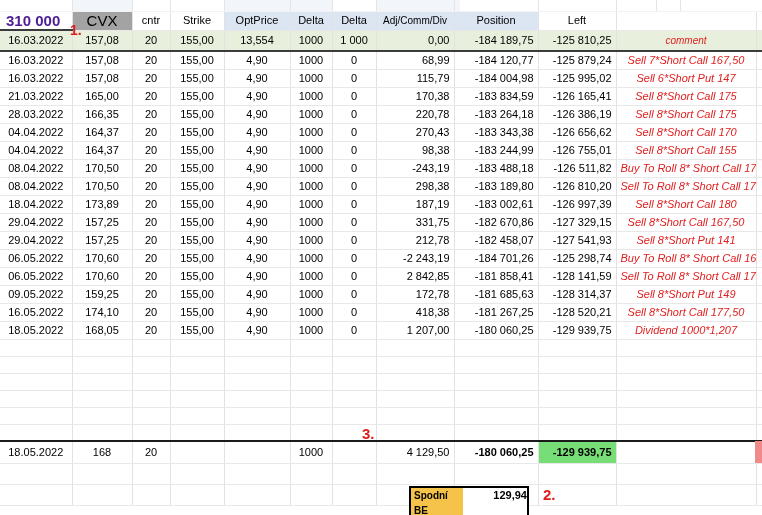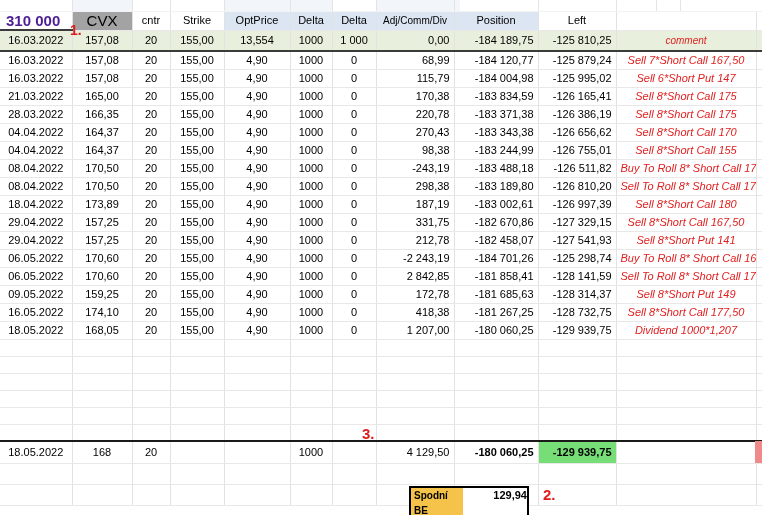--- a/index.html
+++ b/index.html
@@ -236,21 +236,21 @@
         </tr>
         <tr>
           <td class="ctr">28.03.2022</td>
           <td class="ctr">166,35</td>
           <td class="ctr">20</td>
           <td class="ctr">155,00</td>
           <td class="ctr">4,90</td>
           <td class="ctr">1000</td>
           <td class="ctr">0</td>
           <td class="num">220,78</td>
-          <td class="num">-183 371,38</td>
+          <td class="num">-183 264,18</td>
           <td class="num bold">-126 386,19</td>
           <td class="cmt">Sell 8*Short Call 175</td>
           <td class="gapcol"></td>
         </tr>
         <tr>
           <td class="ctr">04.04.2022</td>
           <td class="ctr">164,37</td>
           <td class="ctr">20</td>
           <td class="ctr">155,00</td>
           <td class="ctr">4,90</td>
@@ -391,21 +391,21 @@
         <tr>
           <td class="ctr">16.05.2022</td>
           <td class="ctr">174,10</td>
           <td class="ctr">20</td>
           <td class="ctr">155,00</td>
           <td class="ctr">4,90</td>
           <td class="ctr">1000</td>
           <td class="ctr">0</td>
           <td class="num">418,38</td>
           <td class="num">-181 267,25</td>
-          <td class="num bold">-128 732,75</td>
+          <td class="num bold">-128 520,21</td>
           <td class="cmt">Sell 8*Short Call 177,50</td>
           <td class="gapcol"></td>
         </tr>
         <tr>
           <td class="ctr">18.05.2022</td>
           <td class="ctr">168,05</td>
           <td class="ctr">20</td>
           <td class="ctr">155,00</td>
           <td class="ctr">4,90</td>
           <td class="ctr">1000</td>

